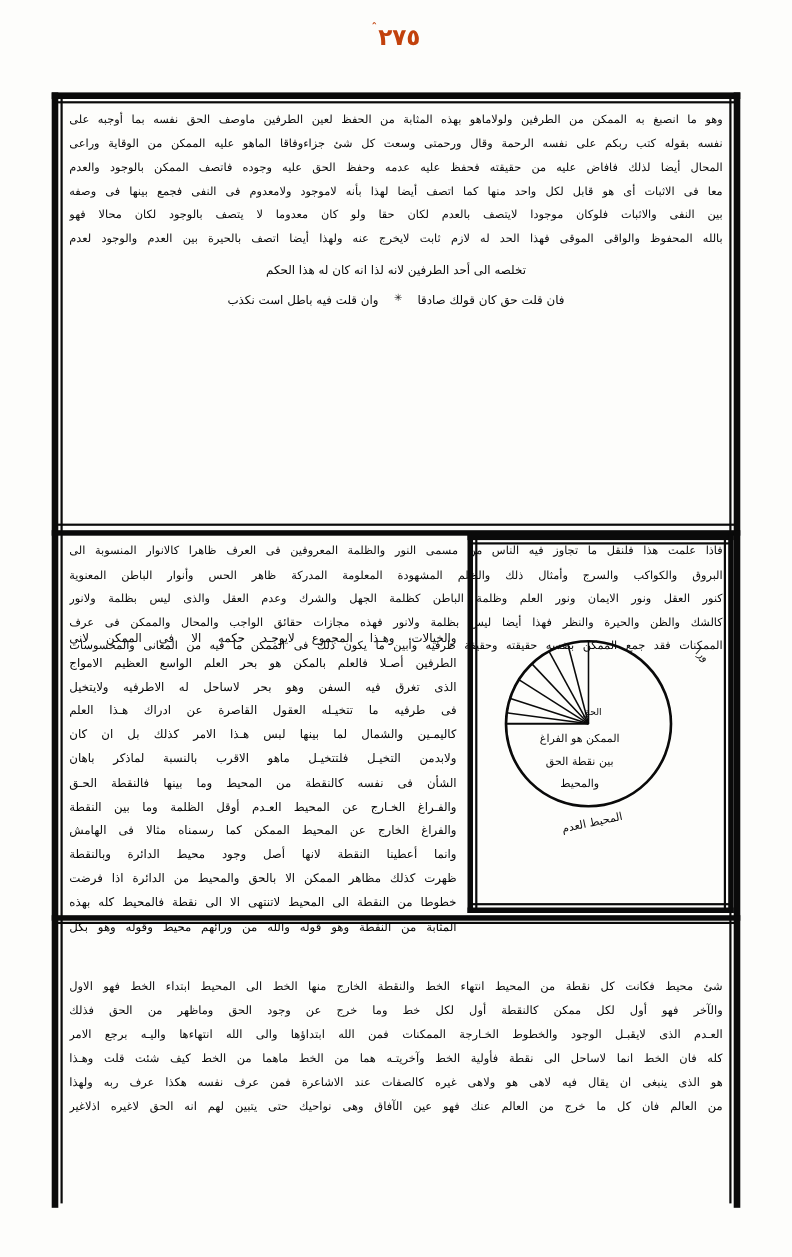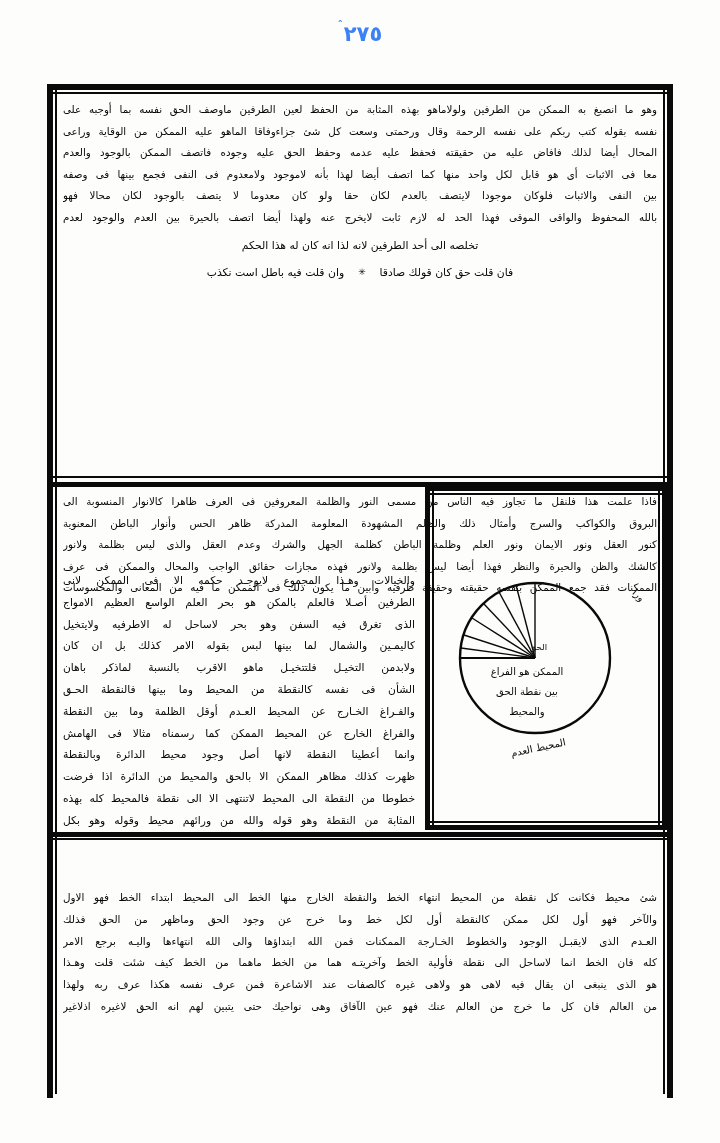--- a/index.html
+++ b/index.html
@@ -18,21 +18,21 @@
     background:#fdfdfb;
   }
 
   
   .page-number{
     position:absolute;
     top:22px; left:0; right:0;
     text-align:center;
     font-size:21px;
     font-weight:700;
-    color:#3b82f6;
+    color:#c2410c;
     letter-spacing:1px;
     font-family:"DejaVu Sans",sans-serif;
   }
   .page-number .tick{
     display:inline-block;
     vertical-align:top;
     font-size:10px;
     transform:translateY(-2px);
   }
 
@@ -212,21 +212,22 @@
       <p>البروق والكواكب والسرج وأمثال ذلك  والظلم المشهودة المعلومة المدركة ظاهر الحس وأنوار الباطن المعنوية</p>
       <p>كنور العقل ونور الايمان ونور العلم وظلمة الباطن كظلمة الجهل والشرك وعدم العقل والذى ليس بظلمة ولانور</p>
       <p>كالشك والظن والحيرة والنظر فهذا أيضا ليس بظلمة ولانور فهذه مجازات حقائق الواجب والمحال والممكن فى عرف</p>
       <p>الممكنات فقد جمع الممكن بنفسه حقيقته وحقيقة طرفيه وأبين ما يكون ذلك فى الممكن ما فيه من المعانى والمحسوسات</p>
     </div>
 
     <div class="block block-wrap">
       <p>والخيالات وهـذا المجموع لايوجـد حكمه الا فى الممكن لانى</p>
       <p>الطرفين أصـلا فالعلم بالمكن هو بحر العلم الواسع العظيم الامواج</p>
       <p>الذى تغرق فيه السفن وهو بحر لاساحل له الاطرفيه ولايتخيل</p>
-      <p>كاليمـين والشمال لما بينها لبس بقوله الامر كذلك بل ان كان</p>
+      <p>فى طرفيه ما تتخيـله العقول القاصرة عن ادراك هـذا العلم</p>
+      <p>كاليمـين والشمال لما بينها لبس هـذا الامر كذلك بل ان كان</p>
       <p>ولابدمن التخيـل فلتتخيـل ماهو الاقرب بالنسبة لماذكر باهان</p>
       <p>الشأن فى نفسه كالنقطة من المحيط وما بينها فالنقطة الحـق</p>
       <p>والفـراغ الخـارج عن المحيط العـدم أوقل الظلمة وما بين النقطة</p>
       <p>والفراغ الخارج عن المحيط الممكن كما رسمناه مثالا فى الهامش</p>
       <p>وانما أعطينا النقطة لانها أصل وجود محيط الدائرة وبالنقطة</p>
       <p>ظهرت كذلك مظاهر الممكن الا بالحق والمحيط من الدائرة اذا فرضت</p>
       <p>خطوطا من النقطة الى المحيط لاتنتهى الا الى نقطة فالمحيط كله بهذه</p>
       <p>المثابة من النقطة وهو قوله والله من ورائهم محيط وقوله وهو بكل</p>
     </div>
 

